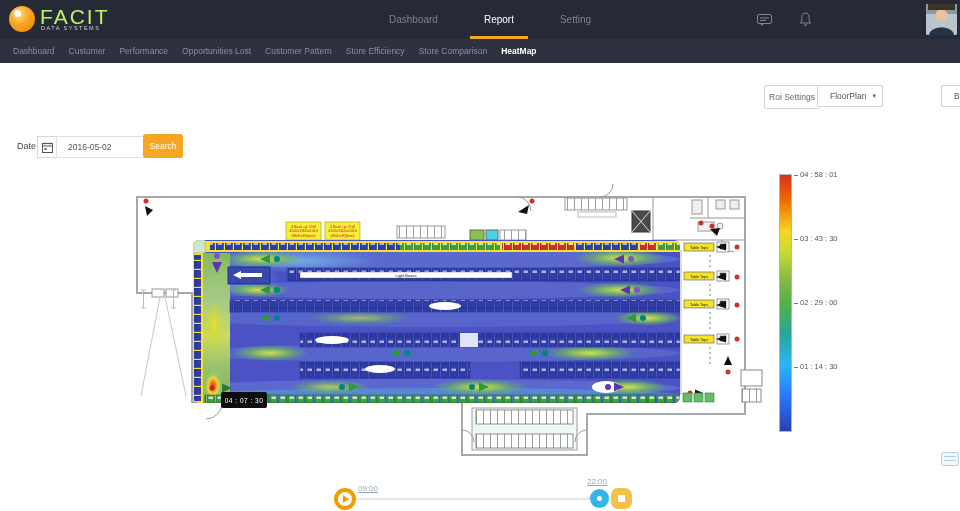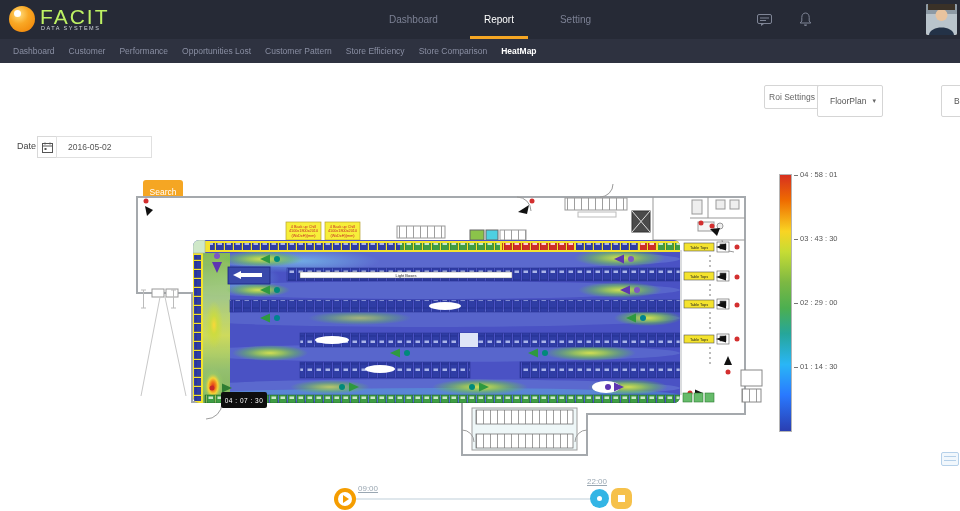--- a/index.html
+++ b/index.html
@@ -21,25 +21,25 @@
   .mainnav .ni.active{color:#fff;}
   .mainnav .ni.active:after{content:"";position:absolute;left:-8px;right:-8px;bottom:0;height:3px;background:#f5a623;}
   .hicon{position:absolute;cursor:pointer;}
   .userblk{position:absolute;right:38px;top:6px;text-align:right;}
   .userblk .u1{font-size:9px;color:#d7dae2;}
   .userblk .u2{font-size:9px;color:#868c9e;margin-top:3px;}
   .avatar{position:absolute;left:926px;top:4px;width:31px;height:31px;border-radius:2px;overflow:hidden;background:#c9b29a;cursor:pointer;}
   
   .btn-outline{position:absolute;background:#fff;border:1px solid #d5d5d5;border-radius:2px;
     font-size:8.5px;color:#666;display:flex;align-items:center;justify-content:center;cursor:pointer;}
-  .selectbox{position:absolute;background:#fff;border:1px solid #d5d5d5;border-radius:2px;height:32px;
+  .selectbox{position:absolute;background:#fff;border:1px solid #d5d5d5;border-radius:2px;height:22px;
     font-size:8.5px;color:#555;display:flex;align-items:center;cursor:pointer;box-sizing:border-box;padding-left:12px;}
   .selectbox .caret{position:absolute;right:6px;font-size:7px;color:#666;}
   .search-btn{position:absolute;left:143px;top:134px;width:40px;height:24px;background:#f5a623;border:none;border-radius:3px;
-    color:#fff;font-size:8.5px;cursor:pointer;font-family:"Liberation Sans",sans-serif;margin-top:46px;}
+    color:#fff;font-size:8.5px;cursor:pointer;font-family:"Liberation Sans",sans-serif;}
   .date-label{position:absolute;left:17px;top:141px;font-size:9px;color:#444;}
   .cal-btn{position:absolute;left:37px;top:136px;width:20px;height:22px;background:#fff;border:1px solid #d8d8d8;
     display:flex;align-items:center;justify-content:center;cursor:pointer;box-sizing:border-box;}
   .date-input{position:absolute;left:56px;top:136px;width:96px;height:22px;border:1px solid #e0e0e0;box-sizing:border-box;
     font-size:8.5px;color:#555;padding-left:11px;font-family:"Liberation Sans",sans-serif;}
   
   .legend-bar{position:absolute;left:779px;top:174px;width:13px;height:258px;border:1px solid #b5b5b5;box-sizing:border-box;
     background:linear-gradient(180deg,#d7301f 0%,#ef6c00 10%,#f9d423 22%,#c6dc34 30%,#7cb843 42%,#4caf50 52%,#26a69a 62%,#29b6f6 74%,#2979ff 86%,#2a3eb1 100%);}
   .legend-tick{position:absolute;font-size:7.5px;color:#555;white-space:nowrap;}
   .legend-tick:before{content:"";display:inline-block;width:4px;height:1px;background:#777;vertical-align:middle;margin-right:2px;}

